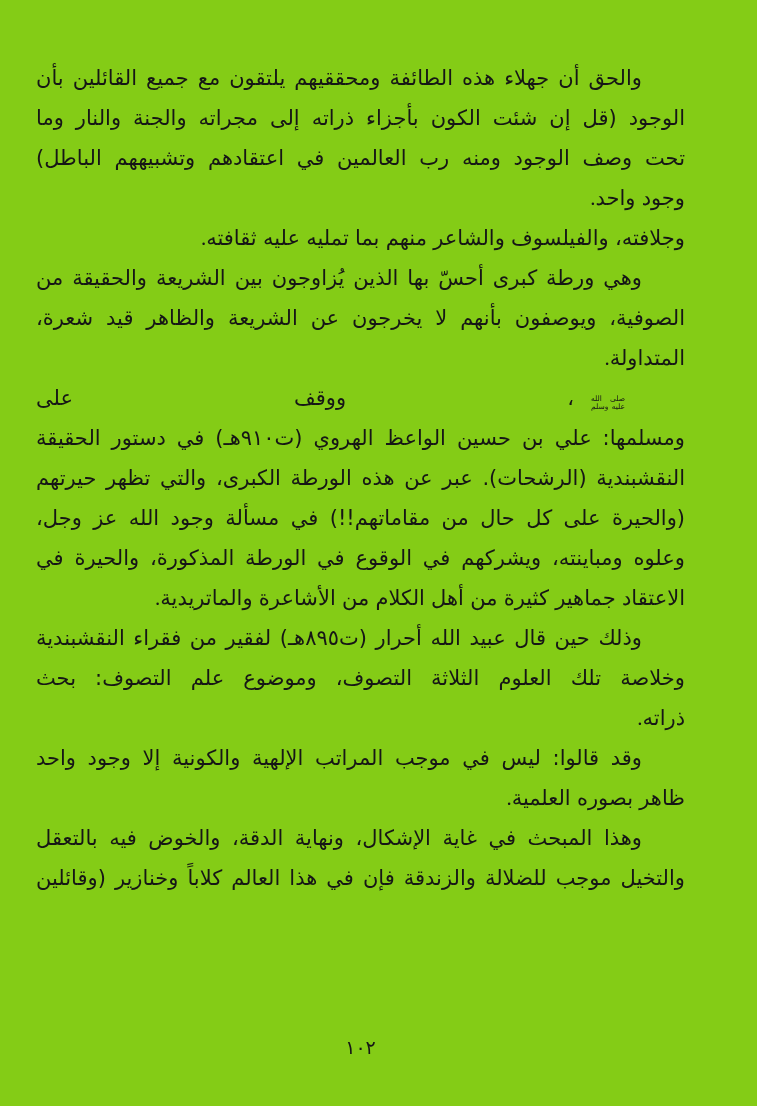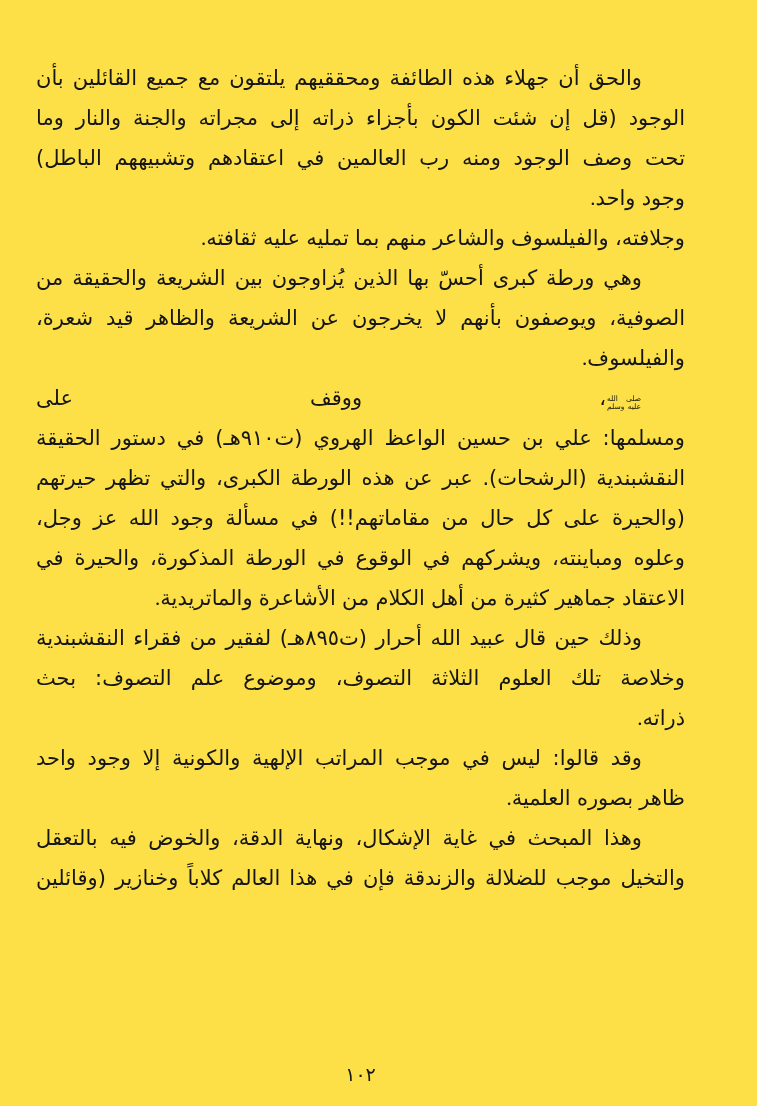--- a/index.html
+++ b/index.html
@@ -11,21 +11,21 @@
     width: 757px;
     height: 1106px;
     position: relative;
     overflow: hidden;
     font-family: "DejaVu Sans", sans-serif;
     color: #161616;
   }
   .page {
     position: absolute;
     inset: 0;
-    background: #fde047;
+    background: #84cc16;
   }
   .text-block {
     position: absolute;
     top: 58px;
     right: 72px;
     width: 649px;
     direction: rtl;
     unicode-bidi: embed;
     font-size: 21px;
     line-height: 40px;
@@ -50,36 +50,35 @@
     font-family: Liberation Serif, serif;
   }
   .pbuh {
     display: inline-block;
     direction: rtl;
     font-size: 7.5px;
     line-height: 8px;
     text-align: center;
     vertical-align: -4px;
     letter-spacing: -0.3px;
-    margin: 0 1px;
+    margin: 0 17px;
   }
   .pbuh span {
     display: block;
     height: 8px;
   }
   .page-number {
     position: absolute;
     top: 1036px;
     right: 72px;
     width: 649px;
     text-align: center;
     font-size: 19px;
     letter-spacing: 4px;
     direction: rtl;
-    margin-top: 27px;
   }
 </style>
 </head>
 <body>
 
 <div class="page">
 
   <div class="text-block">
 
     <div class="para">
@@ -89,21 +88,21 @@
       <span class="line plast">وجود واحد.</span>
     </div>
 
     <div class="para">
       <span class="line plast">وجلافته، والفيلسوف والشاعر منهم بما تمليه عليه ثقافته.</span>
     </div>
 
     <div class="para">
       <span class="line first">وهي ورطة كبرى أحسّ بها الذين يُزاوجون بين الشريعة والحقيقة من</span>
       <span class="line">الصوفية، ويوصفون بأنهم لا يخرجون عن الشريعة والظاهر قيد شعرة، أعني</span>
-      <span class="line plast">والفيلسوف.</span>
+      <span class="line plast">المتداولة.</span>
     </div>
 
     <div class="para">
       <span class="line first"> <span class="pbuh"><span>صلى الله</span><span>عليه وسلم</span></span><span>، ووقف على</span></span>
       <span class="line">ومسلمها: علي بن حسين الواعظ الهروي (ت٩١٠هـ) في دستور الحقيقة</span>
       <span class="line">النقشبندية (الرشحات). عبر عن هذه الورطة الكبرى، والتي تظهر حيرتهم</span>
       <span class="line">(والحيرة على كل حال من مقاماتهم!!) في مسألة وجود الله عز وجل،</span>
       <span class="line">وعلوه ومباينته، ويشركهم في الوقوع في الورطة المذكورة، والحيرة في</span>
       <span class="line plast">الاعتقاد جماهير كثيرة من أهل الكلام من الأشاعرة والماتريدية.</span>
     </div>

